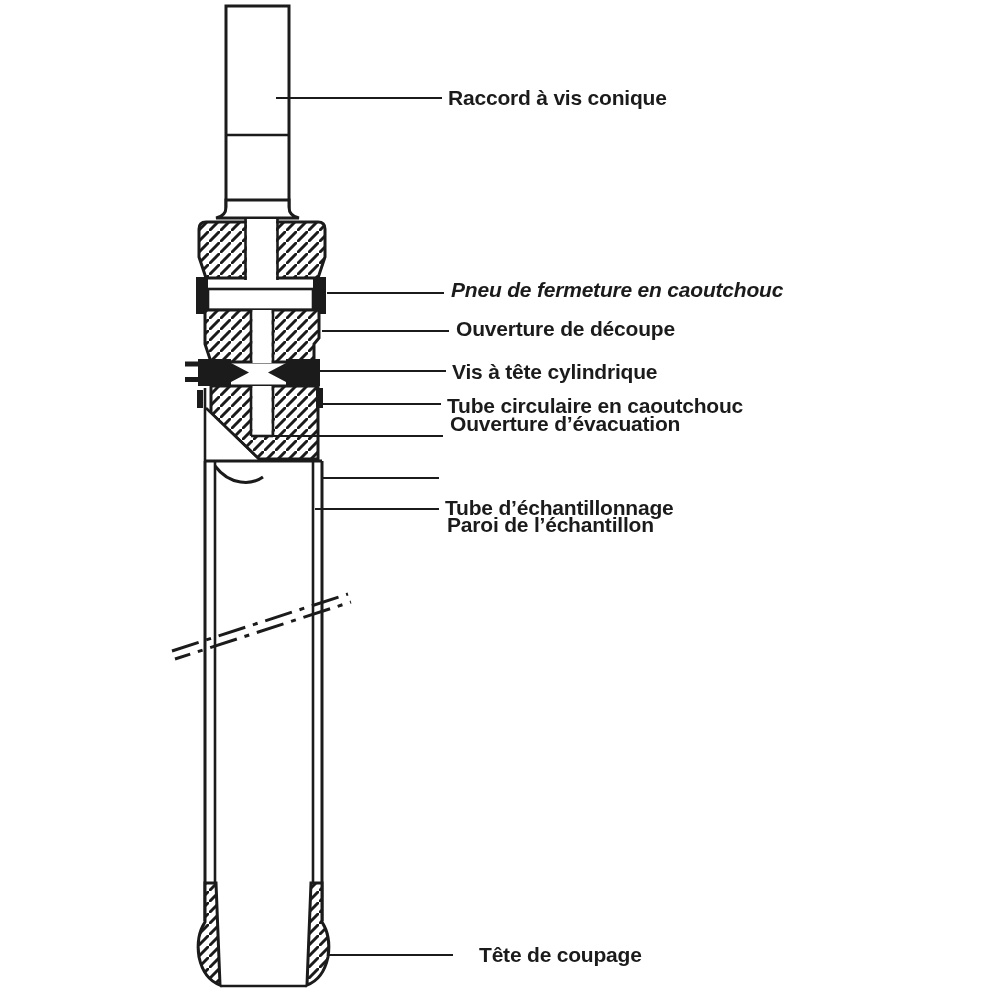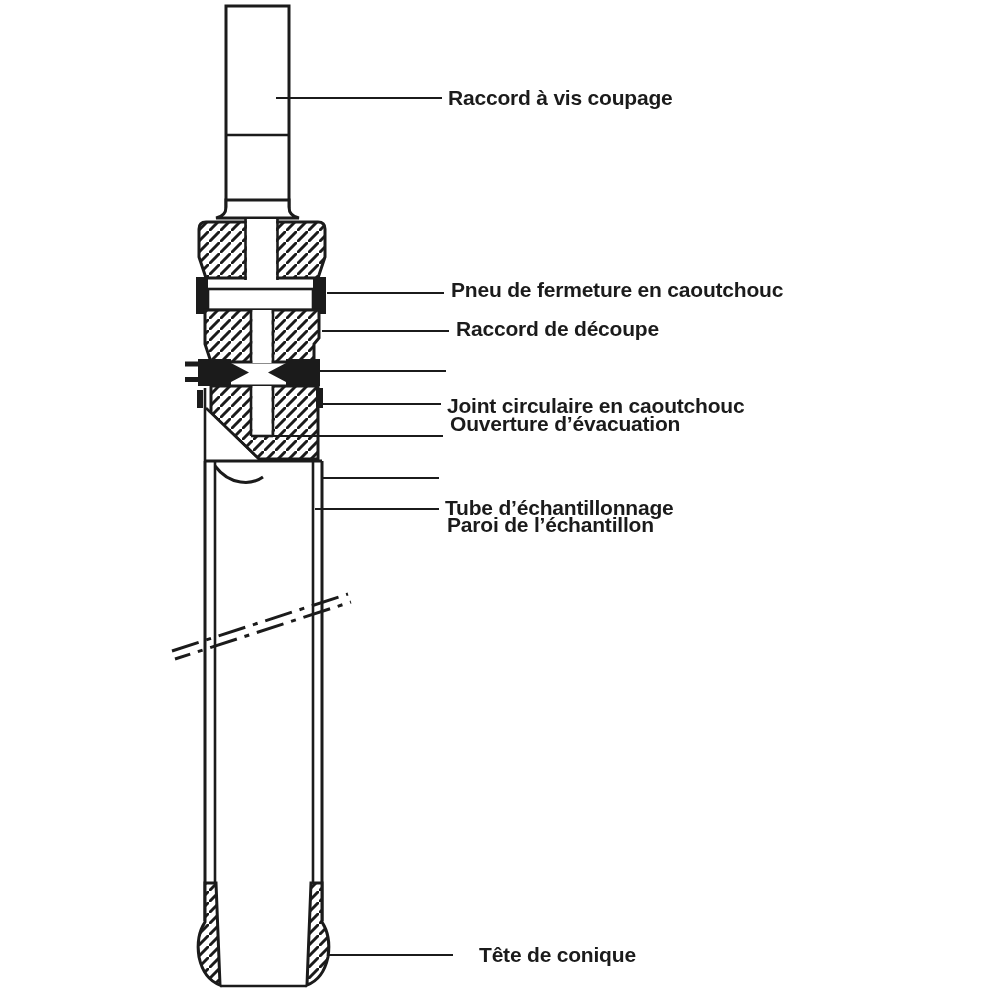--- a/index.html
+++ b/index.html
@@ -102,22 +102,23 @@
       <line x1="322" y1="331" x2="449" y2="331" class="ink"></line>
       <line x1="320" y1="371" x2="446" y2="371" class="ink"></line>
       <line x1="322" y1="404" x2="441" y2="404" class="ink"></line>
       <line x1="259" y1="436" x2="443" y2="436" class="ink"></line>
       <line x1="322" y1="478" x2="439" y2="478" class="ink"></line>
       <line x1="315" y1="509" x2="439" y2="509" class="ink"></line>
       <line x1="329" y1="955" x2="453" y2="955" class="ink"></line>
     </g>
   </svg>
 
-  <div class="label" style="left:448px; top:97px;">Raccord à vis coupage</div>
-  <div class="label" style="left:451px; top:289px;">Pneu de fermeture en caoutchouc</div>
-  <div class="label" style="left:456px; top:328px;">Raccord de découpe</div>
-  <div class="label" style="left:447px; top:405px;">Joint circulaire en caoutchouc</div>
+  <div class="label" style="left:448px; top:97px;">Raccord à vis conique</div>
+  <div class="label" style="left:451px; top:289px;font-style:italic;">Pneu de fermeture en caoutchouc</div>
+  <div class="label" style="left:456px; top:328px;">Ouverture de découpe</div>
+  <div class="label" style="left:452px; top:371px;">Vis à tête cylindrique</div>
+  <div class="label" style="left:447px; top:405px;">Tube circulaire en caoutchouc</div>
   <div class="label" style="left:450px; top:423px;">Ouverture d’évacuation</div>
   <div class="label" style="left:445px; top:477px;margin-top:30px;">Tube d’échantillonnage</div>
   <div class="label" style="left:447px; top:508px;margin-top:16px;">Paroi de l’échantillon</div>
-  <div class="label" style="left:479px; top:954px;">Tête de conique</div>
+  <div class="label" style="left:479px; top:954px;">Tête de coupage</div>
 
 </div>
 
 </body></html>

